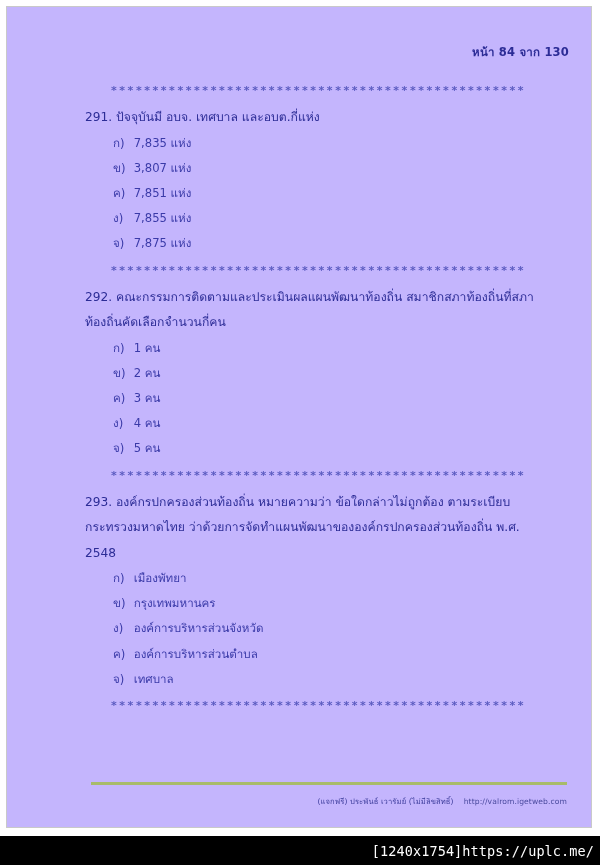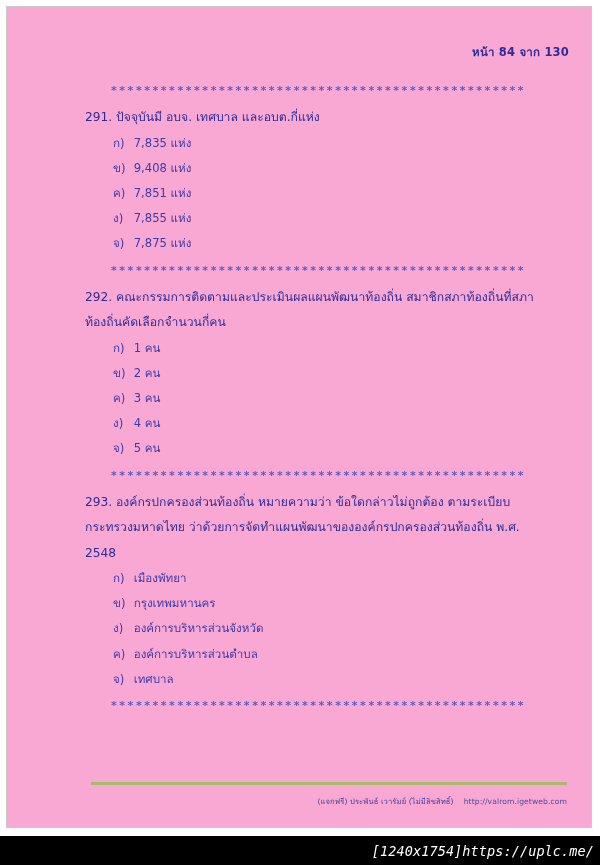--- a/index.html
+++ b/index.html
@@ -15,21 +15,21 @@
     font-family: "DejaVu Sans", "Liberation Sans", sans-serif;
   }
 
   
   .page-sheet {
     position: absolute;
     left: 6px;
     top: 6px;
     width: 586px;
     height: 822px;
-    background: #f9a8d4;
+    background: #c4b5fd;
     border: 1px solid #c9c9c9;
     box-sizing: border-box;
     overflow: hidden;
   }
 
   .page-inner {
     position: absolute;
     left: 0;
     top: 0;
     right: 0;
@@ -130,21 +130,20 @@
   }
 
   
   .watermark-bar {
     position: absolute;
     left: 0;
     bottom: 0;
     width: 600px;
     height: 29px;
     background: #000000;
-    font-style: italic;
   }
 
   .watermark-text {
     position: absolute;
     right: 6px;
     top: 50%;
     transform: translateY(-50%);
     color: #ffffff;
     font-family: "DejaVu Sans Mono", "Liberation Mono", monospace;
     font-size: 13.5px;
@@ -173,21 +172,21 @@
       <div class="q-block">
         <div class="question">
           <span class="qline">291. ปัจจุบันมี อบจ. เทศบาล และอบต.กี่แห่ง</span>
         </div>
         <div class="choice">
           <span class="lbl">ก)</span>
           <span class="val">7,835 แห่ง</span>
         </div>
         <div class="choice">
           <span class="lbl">ข)</span>
-          <span class="val">9,408 แห่ง</span>
+          <span class="val">3,807 แห่ง</span>
         </div>
         <div class="choice">
           <span class="lbl">ค)</span>
           <span class="val">7,851 แห่ง</span>
         </div>
         <div class="choice">
           <span class="lbl">ง)</span>
           <span class="val">7,855 แห่ง</span>
         </div>
         <div class="choice">

